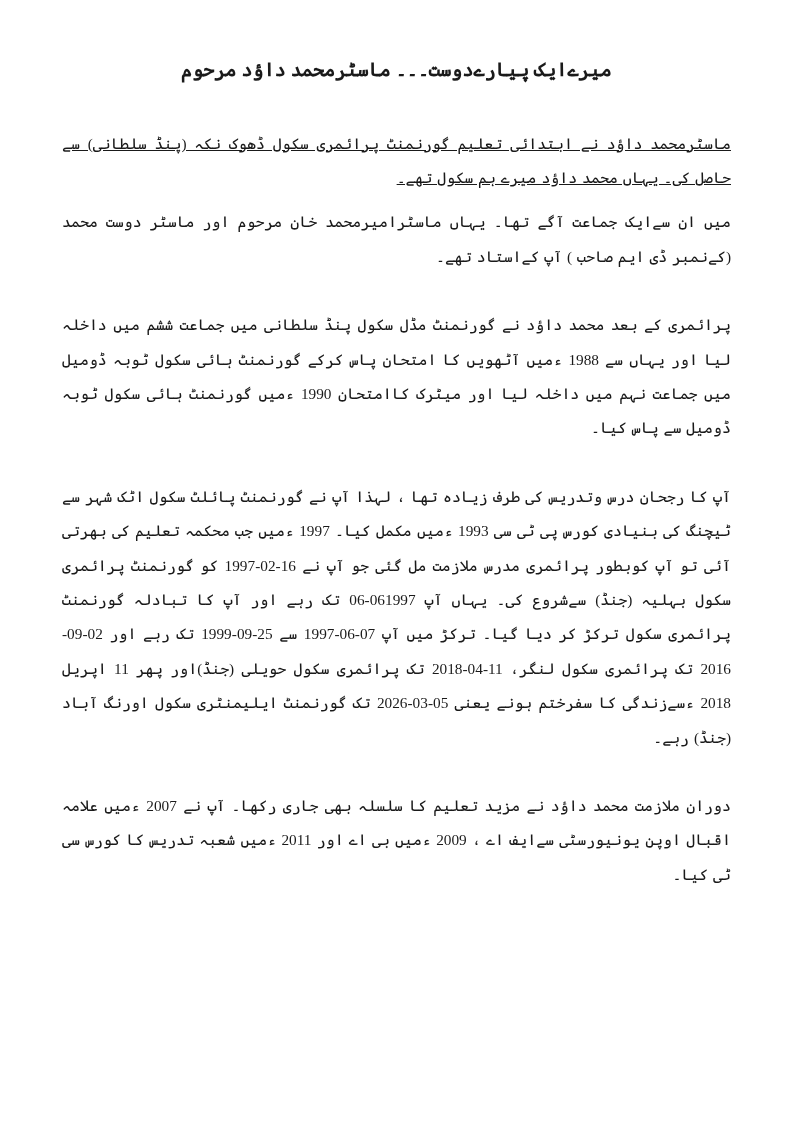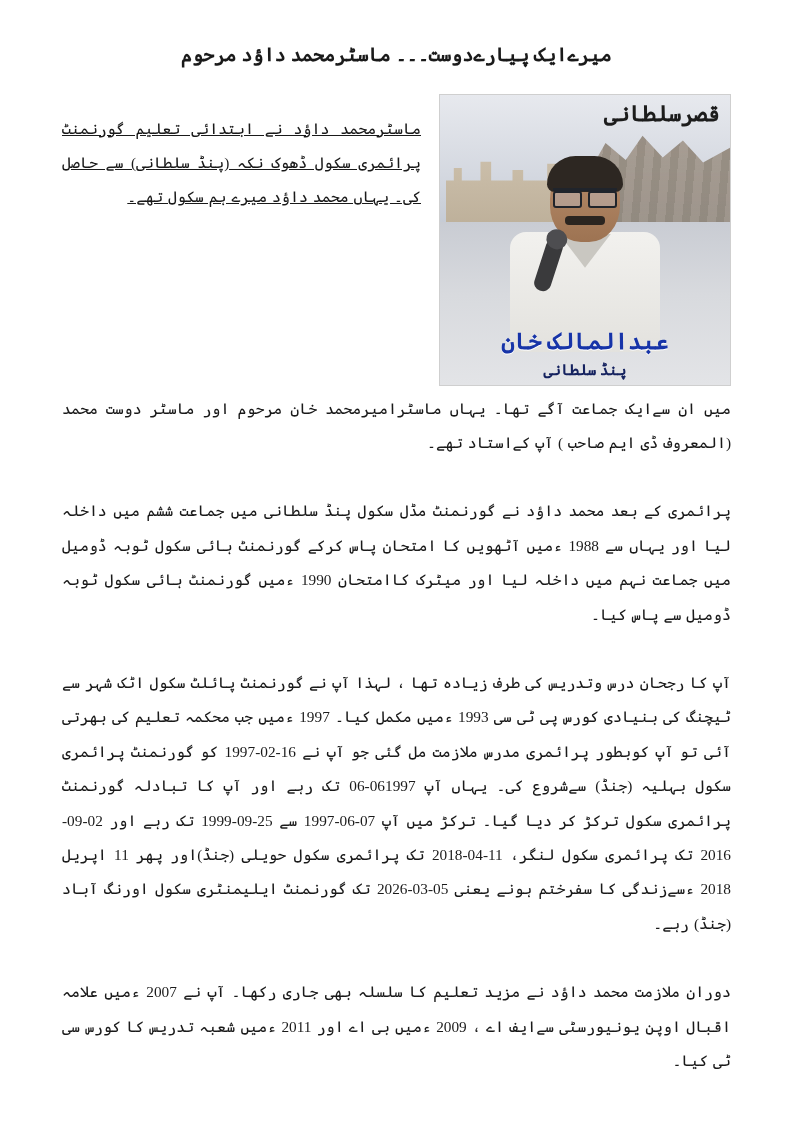--- a/index.html
+++ b/index.html
@@ -12,21 +12,21 @@
     height: 1122px;
     font-family: "Liberation Serif", "DejaVu Serif", serif;
     color: #1a1a1a;
     position: relative;
     overflow: hidden;
   }
   .page {
     width: 793px;
     height: 1122px;
     box-sizing: border-box;
-    padding: 33px 62px 40px 62px;
+    padding: 48px 62px 40px 62px;
     position: relative;
   }
   .doc-title {
     text-align: center;
     font-size: 19px;
     font-weight: bold;
     line-height: 1.5;
     margin: 8px 0 22px 0;
     letter-spacing: 0.3px;
     direction: rtl;
@@ -203,49 +203,29 @@
 </style>
 </head>
 <body>
 
 <div class="page">
 
   <h1 class="doc-title">میرےایک پیارےدوست۔۔۔ ماسٹرمحمد داؤد  مرحوم</h1>
 
   <div class="intro-block">
 
-    <div class="figure">
-      <div class="fig-sky"></div>
-      <div class="fig-ruins"></div>
-      <div class="fig-fort"></div>
-      <div class="fig-ground"></div>
-
-      <div class="fig-person">
-        <div class="torso"></div>
-        <div class="collar"></div>
-        <div class="head"></div>
-        <div class="hair"></div>
-        <div class="glasses"></div>
-        <div class="mustache"></div>
-        <div class="mic"></div>
-      </div>
-
-      <div class="fig-toptext">قصرسلطانی</div>
-      <div class="fig-name">عبدالمالک خان</div>
-      <div class="fig-sub">پنڈ سلطانی</div>
-    </div>
 
 
     <div class="gap-md"></div>
 
     <p class="body tight">ماسٹرمحمد داؤد نے ابتدائی تعلیم گورنمنٹ پرائمری سکول ڈھوک نکہ (پنڈ سلطانی) سے حاصل کی۔ یہاں محمد داؤد  میرے ہم سکول تھے۔</p>
 
   </div>
 
-  <p class="body">میں ان سےایک جماعت آگے تھا۔ یہاں ماسٹرامیرمحمد خان مرحوم اور ماسٹر دوست  محمد (المعروف ڈی ایم صاحب ) آپ کےاستاد تھے۔</p>
+  <p class="body">میں ان سےایک جماعت آگے تھا۔ یہاں ماسٹرامیرمحمد خان مرحوم اور ماسٹر دوست  محمد (کےنمبر ڈی ایم صاحب ) آپ کےاستاد تھے۔</p>
 
   <div class="gap-sm"></div>
 
   <p class="body">پرائمری کے بعد  محمد داؤد نے گورنمنٹ مڈل سکول پنڈ سلطانی میں جماعت ششم میں داخلہ لیا اور یہاں سے 1988 ءمیں آٹھویں کا امتحان پاس کرکے گورنمنٹ ہائی سکول ٹوبہ ڈومیل میں جماعت نہم میں داخلہ لیا اور میٹرک کاامتحان 1990 ءمیں گورنمنٹ ہائی سکول ٹوبہ ڈومیل سے پاس کیا۔</p>
 
   <div class="gap-sm"></div>
 
   <p class="body">آپ کا رجحان درس وتدریس کی طرف زیادہ تھا ، لہذا آپ نے گورنمنٹ پائلٹ سکول اٹک شہر سے ٹیچنگ کی بنیادی کورس پی ٹی سی 1993 ءمیں مکمل کیا۔ 1997 ءمیں جب محکمہ تعلیم کی بھرتی آئی تو آپ کوبطور پرائمری مدرس ملازمت مل گئی جو آپ نے 16-02-1997 کو  گورنمنٹ پرائمری  سکول بہلیہ (جنڈ)  سےشروع کی۔ یہاں آپ 061997-06 تک رہے  اور آپ کا تبادلہ گورنمنٹ پرائمری سکول ترکڑ کر دیا گیا۔  ترکڑ میں آپ 07-06-1997  سے 25-09-1999 تک رہے اور 02-09-2016 تک پرائمری سکول لنگر، 11-04-2018 تک پرائمری سکول حویلی (جنڈ)اور پھر 11 اپریل 2018 ءسےزندگی کا سفرختم ہونے یعنی 05-03-2026 تک گورنمنٹ ایلیمنٹری سکول اورنگ آباد (جنڈ) رہے۔</p>
 
   <div class="gap-sm"></div>

